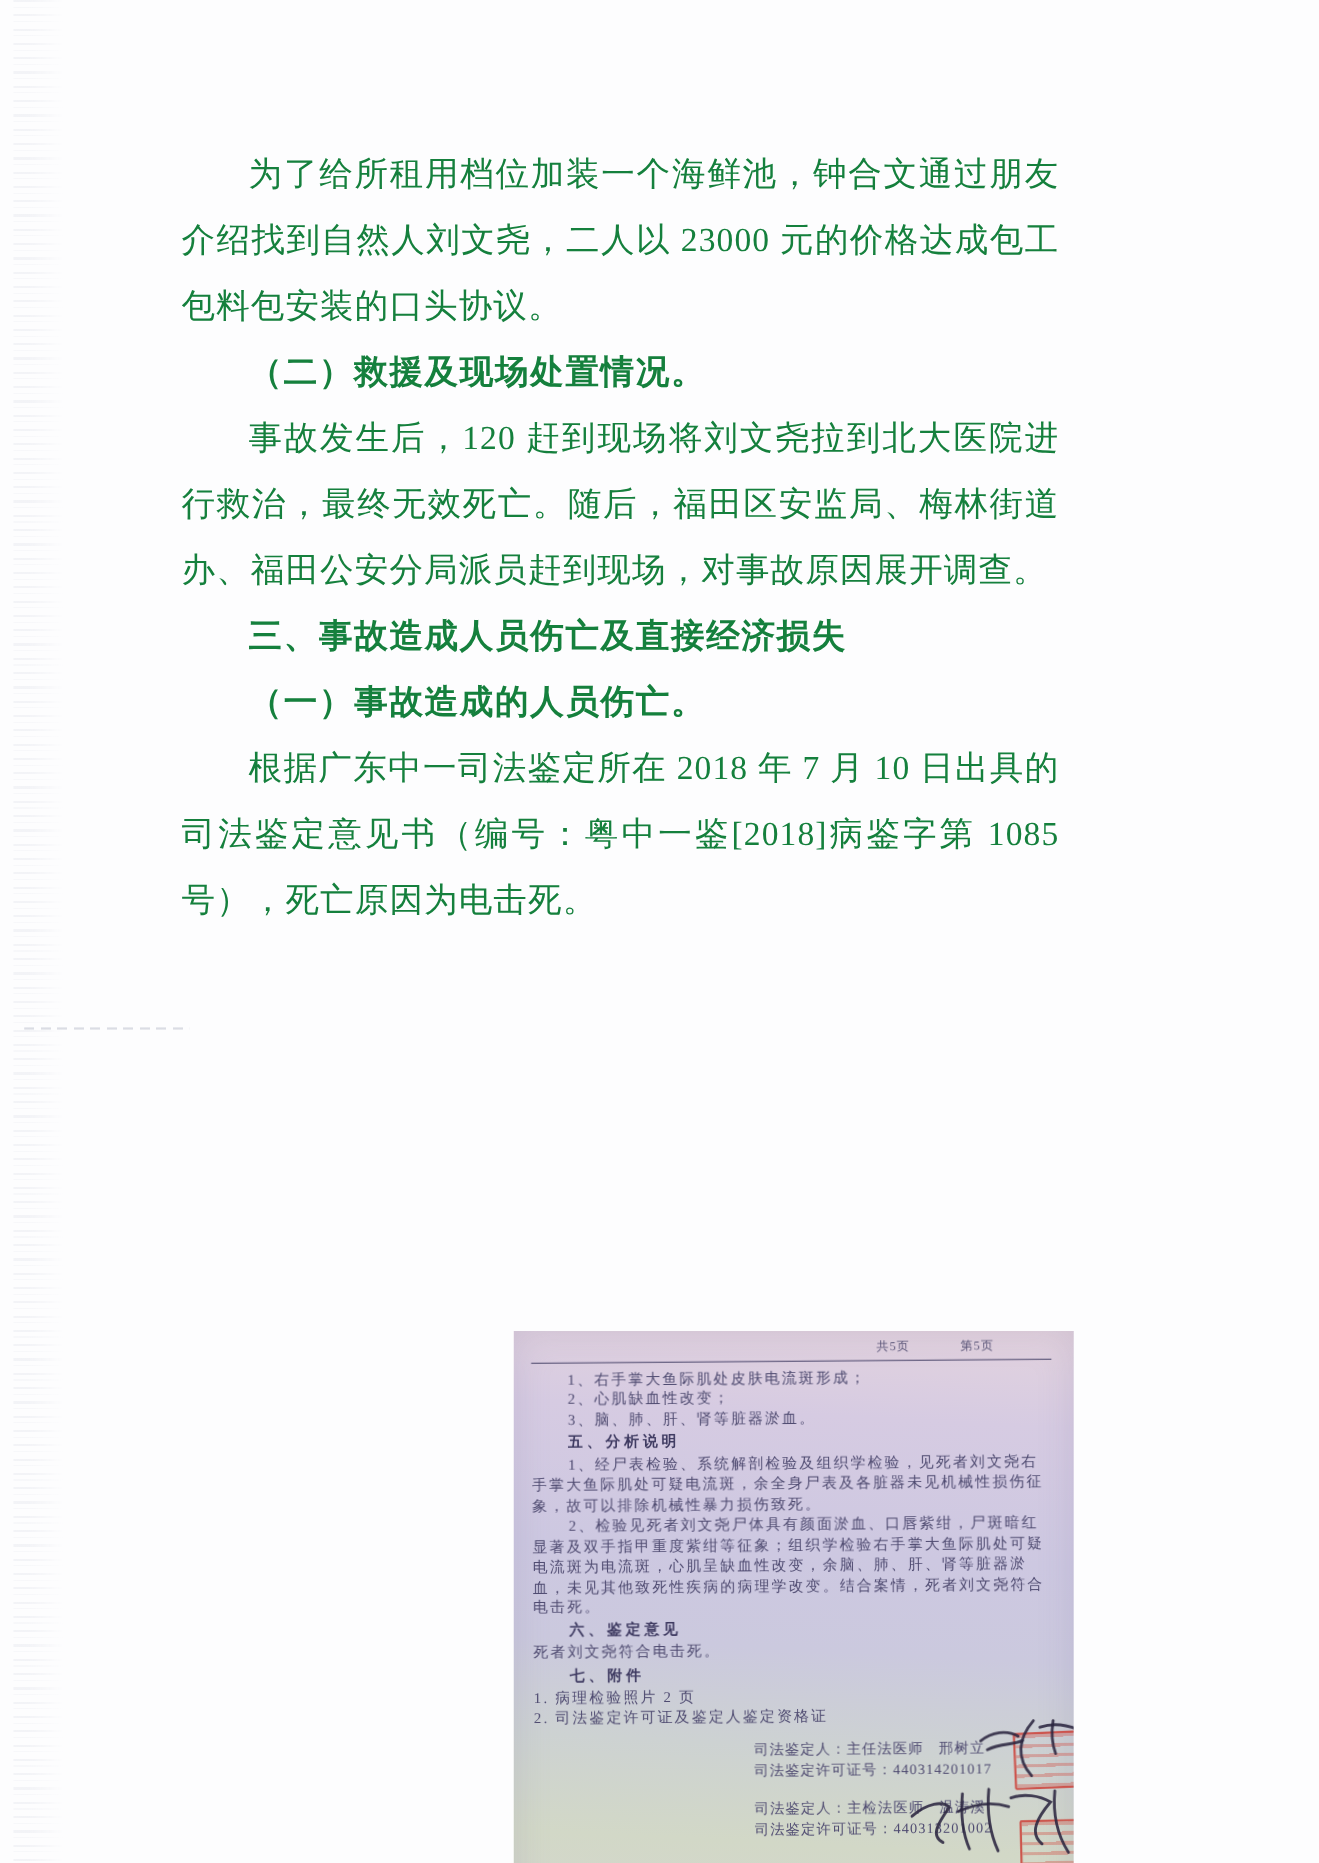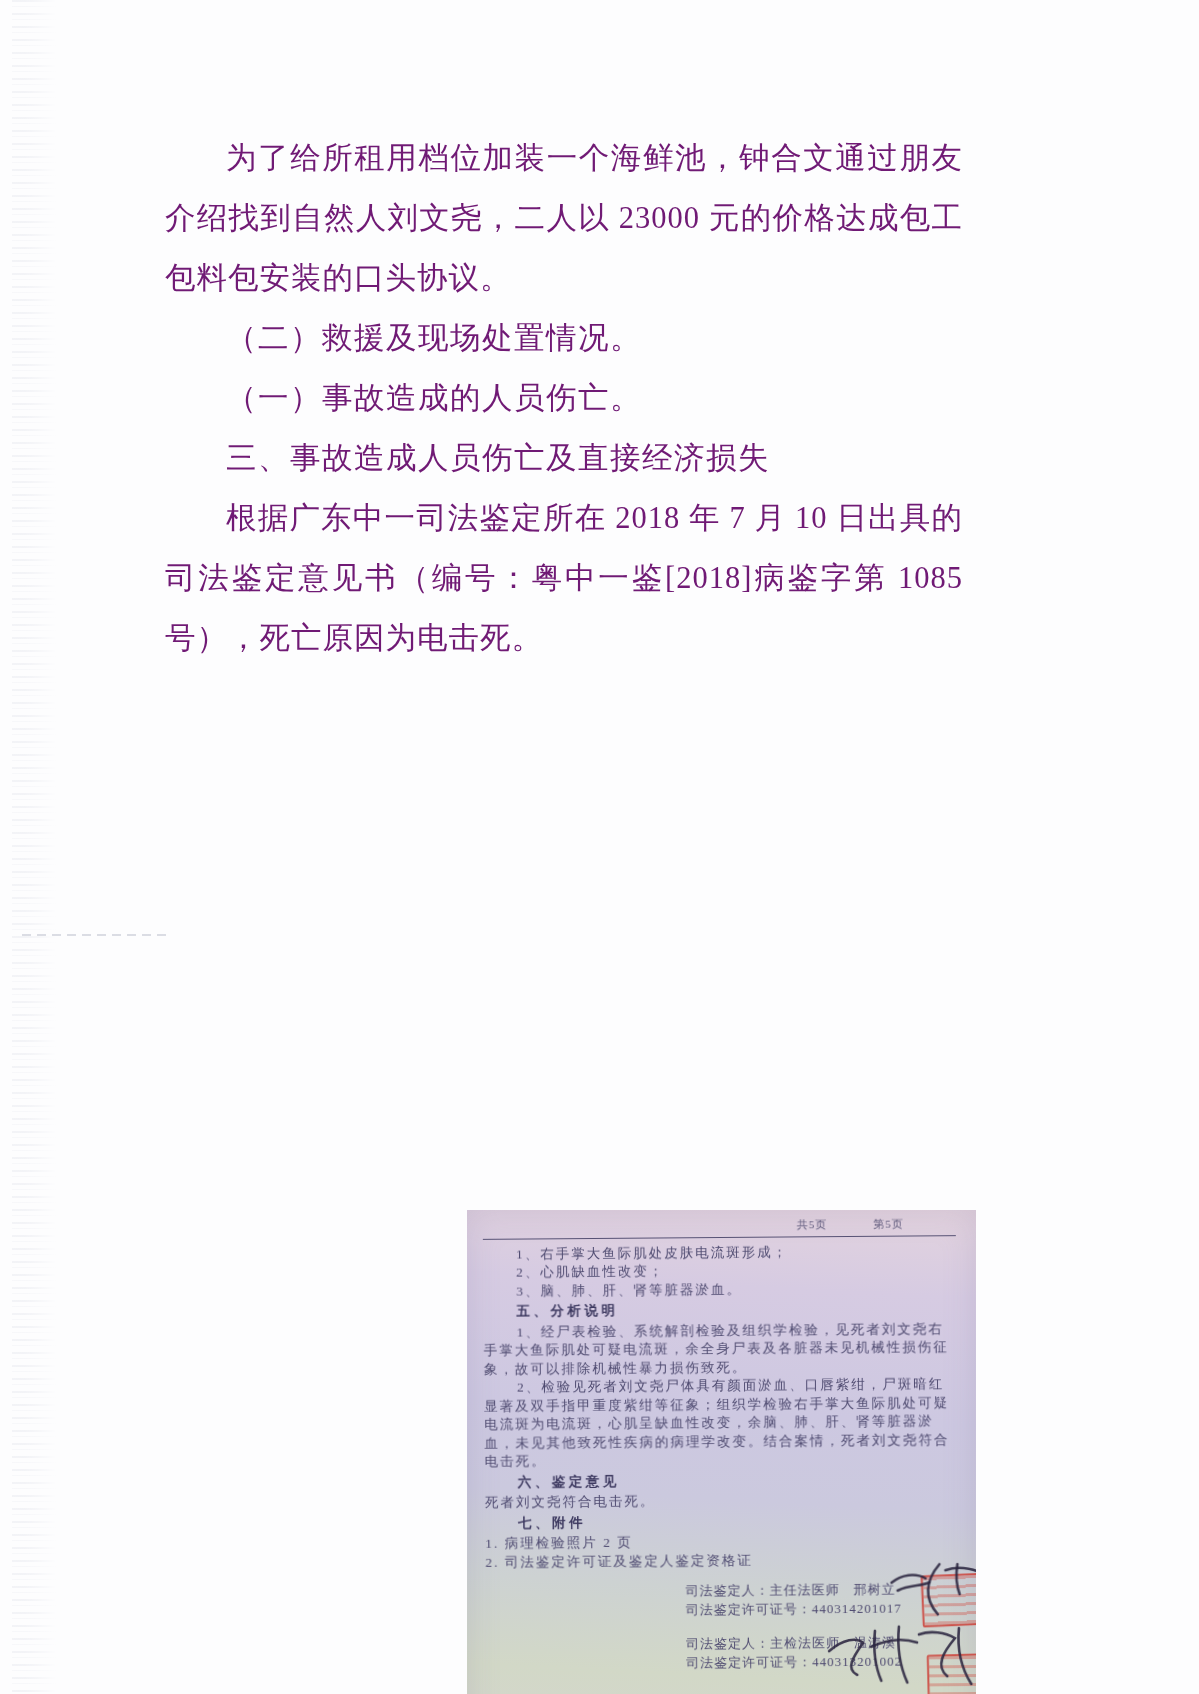--- a/index.html
+++ b/index.html
@@ -20,25 +20,25 @@
     mask-image:linear-gradient(90deg,#000 30%,transparent 100%);
     pointer-events:none;
   }
   .noise-dash{
     position:absolute;left:22px;top:934px;width:150px;height:2px;
     background:repeating-linear-gradient(90deg,rgba(140,146,168,.30) 0 9px,transparent 9px 15px);
   }
   
   .text-block{
     position:absolute;left:165px;top:128px;width:798px;
-    font-size:30.5px;line-height:60px;color:#701a75;
+    font-size:30.5px;line-height:60px;color:#15803d;
     text-align:justify;letter-spacing:1px;
   }
   .text-block p{margin:0;text-indent:2em;}
-  .text-block p.bold{font-weight:400;letter-spacing:1.5px;}
+  .text-block p.bold{font-weight:700;letter-spacing:1.5px;}
   
   .scan{
     position:absolute;left:467px;top:1210px;width:509px;height:604px;
     overflow:hidden;
     background:linear-gradient(183deg,
       #e3d3de 0%, #d6cbe2 14%, #cdc8e1 34%, #cbc9de 48%,
       #cdd2d2 62%, #d2d8c7 76%, #d4d6cd 88%, #d6d4d8 100%);
     box-shadow:inset 0 0 34px rgba(118,108,150,.18);
   }
   .scan-inner{
@@ -78,22 +78,23 @@
 <body>
 
 <div class="page">
 
   <div class="noise-strip"></div>
   <div class="noise-dash"></div>
 
   <div class="text-block">
     <p>为了给所租用档位加装一个海鲜池，钟合文通过朋友介绍找到自然人刘文尧，二人以 23000 元的价格达成包工包料包安装的口头协议。</p>
     <p class="bold">（二）救援及现场处置情况。</p>
+    <p>事故发生后，120 赶到现场将刘文尧拉到北大医院进行救治，最终无效死亡。随后，福田区安监局、梅林街道办、福田公安分局派员赶到现场，对事故原因展开调查。</p>
+    <p class="bold">三、事故造成人员伤亡及直接经济损失</p>
     <p class="bold">（一）事故造成的人员伤亡。</p>
-    <p class="bold">三、事故造成人员伤亡及直接经济损失</p>
     <p>根据广东中一司法鉴定所在 2018 年 7 月 10 日出具的司法鉴定意见书（编号：粤中一鉴[2018]病鉴字第 1085 号），死亡原因为电击死。</p>
   </div>
 
   <div class="scan">
     <div class="scan-inner">
 
       <div class="scan-header">
         <span>共5页</span>
         <span>第5页</span>
       </div>

